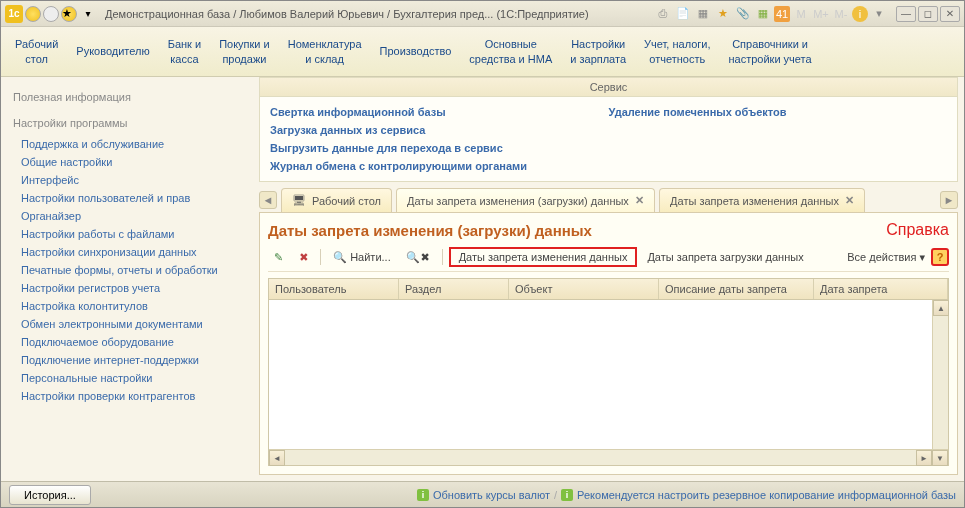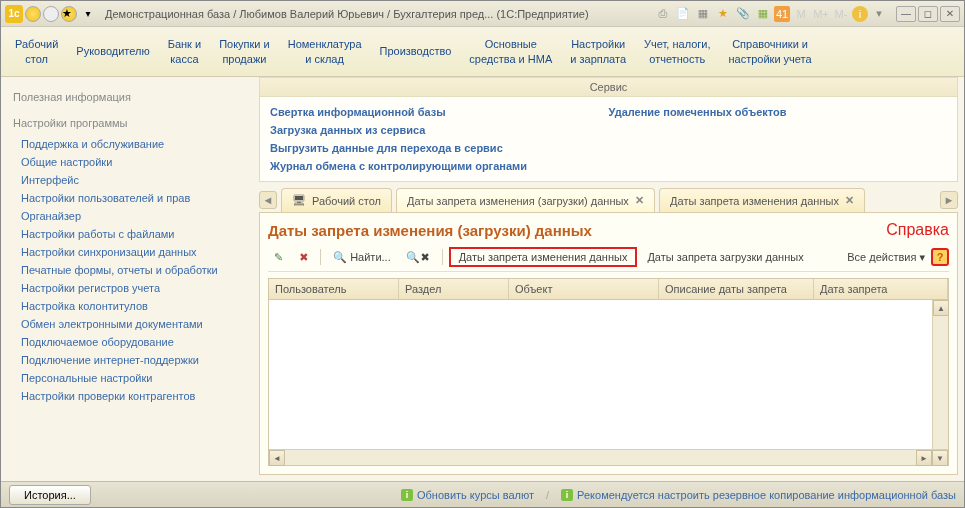--- a/index.html
+++ b/index.html
@@ -50,21 +50,21 @@
 
 .grid { flex: 1; border: 1px solid #d0c8a8; display: flex; flex-direction: column; background: #fff; }
 .grid-head { display: flex; background: linear-gradient(#f8f0d8, #f0e4c0); border-bottom: 1px solid #d0c8a8; justify-content: flex-end; }
 .grid-col { padding: 4px 6px; font-size: 11px; color: #555; border-right: 1px solid #d8d0b0; }
 .grid-body { flex: 1; background: #fff; position: relative; }
 .grid-scroll-v { position: absolute; right: 0; top: 0; bottom: 0; width: 16px; background: #f0ecd8; border-left: 1px solid #d8d0b0; }
 .grid-scroll-h { height: 16px; background: #f0ecd8; border-top: 1px solid #d8d0b0; display: flex; }
 .scroll-btn { width: 16px; height: 16px; background: linear-gradient(#f8f0d8,#e8dcc0); border: 1px solid #c8c0a0; display: flex; align-items: center; justify-content: center; font-size: 8px; color: #666; }
 .scroll-track { flex: 1; }
 
-.statusbar { height: 26px; background: linear-gradient(#e8e4d4, #d8d4c0); border-top: 1px solid #c0bca8; display: flex; align-items: center; padding: 0 8px; gap: 12px; }
+.statusbar { height: 26px; background: linear-gradient(#e8e4d4, #d8d4c0); border-top: 1px solid #c0bca8; display: flex; align-items: center; padding: 0 8px; gap: 4px; }
 .history-btn { background: linear-gradient(#fff, #e8e4d0); border: 1px solid #aaa; border-radius: 3px; padding: 3px 14px; font-size: 11px; cursor: pointer; }
 .status-link { color: #3a6aaa; font-size: 11px; cursor: pointer; display: flex; align-items: center; gap: 4px; }
 .status-sep { color: #aaa; }
 .info-ic { width: 12px; height: 12px; background: #80c040; border-radius: 2px; color: #fff; font-size: 9px; display: flex; align-items: center; justify-content: center; font-weight: bold; }
 </style>
 </head>
 <body>
 
 <div class="window">
 

